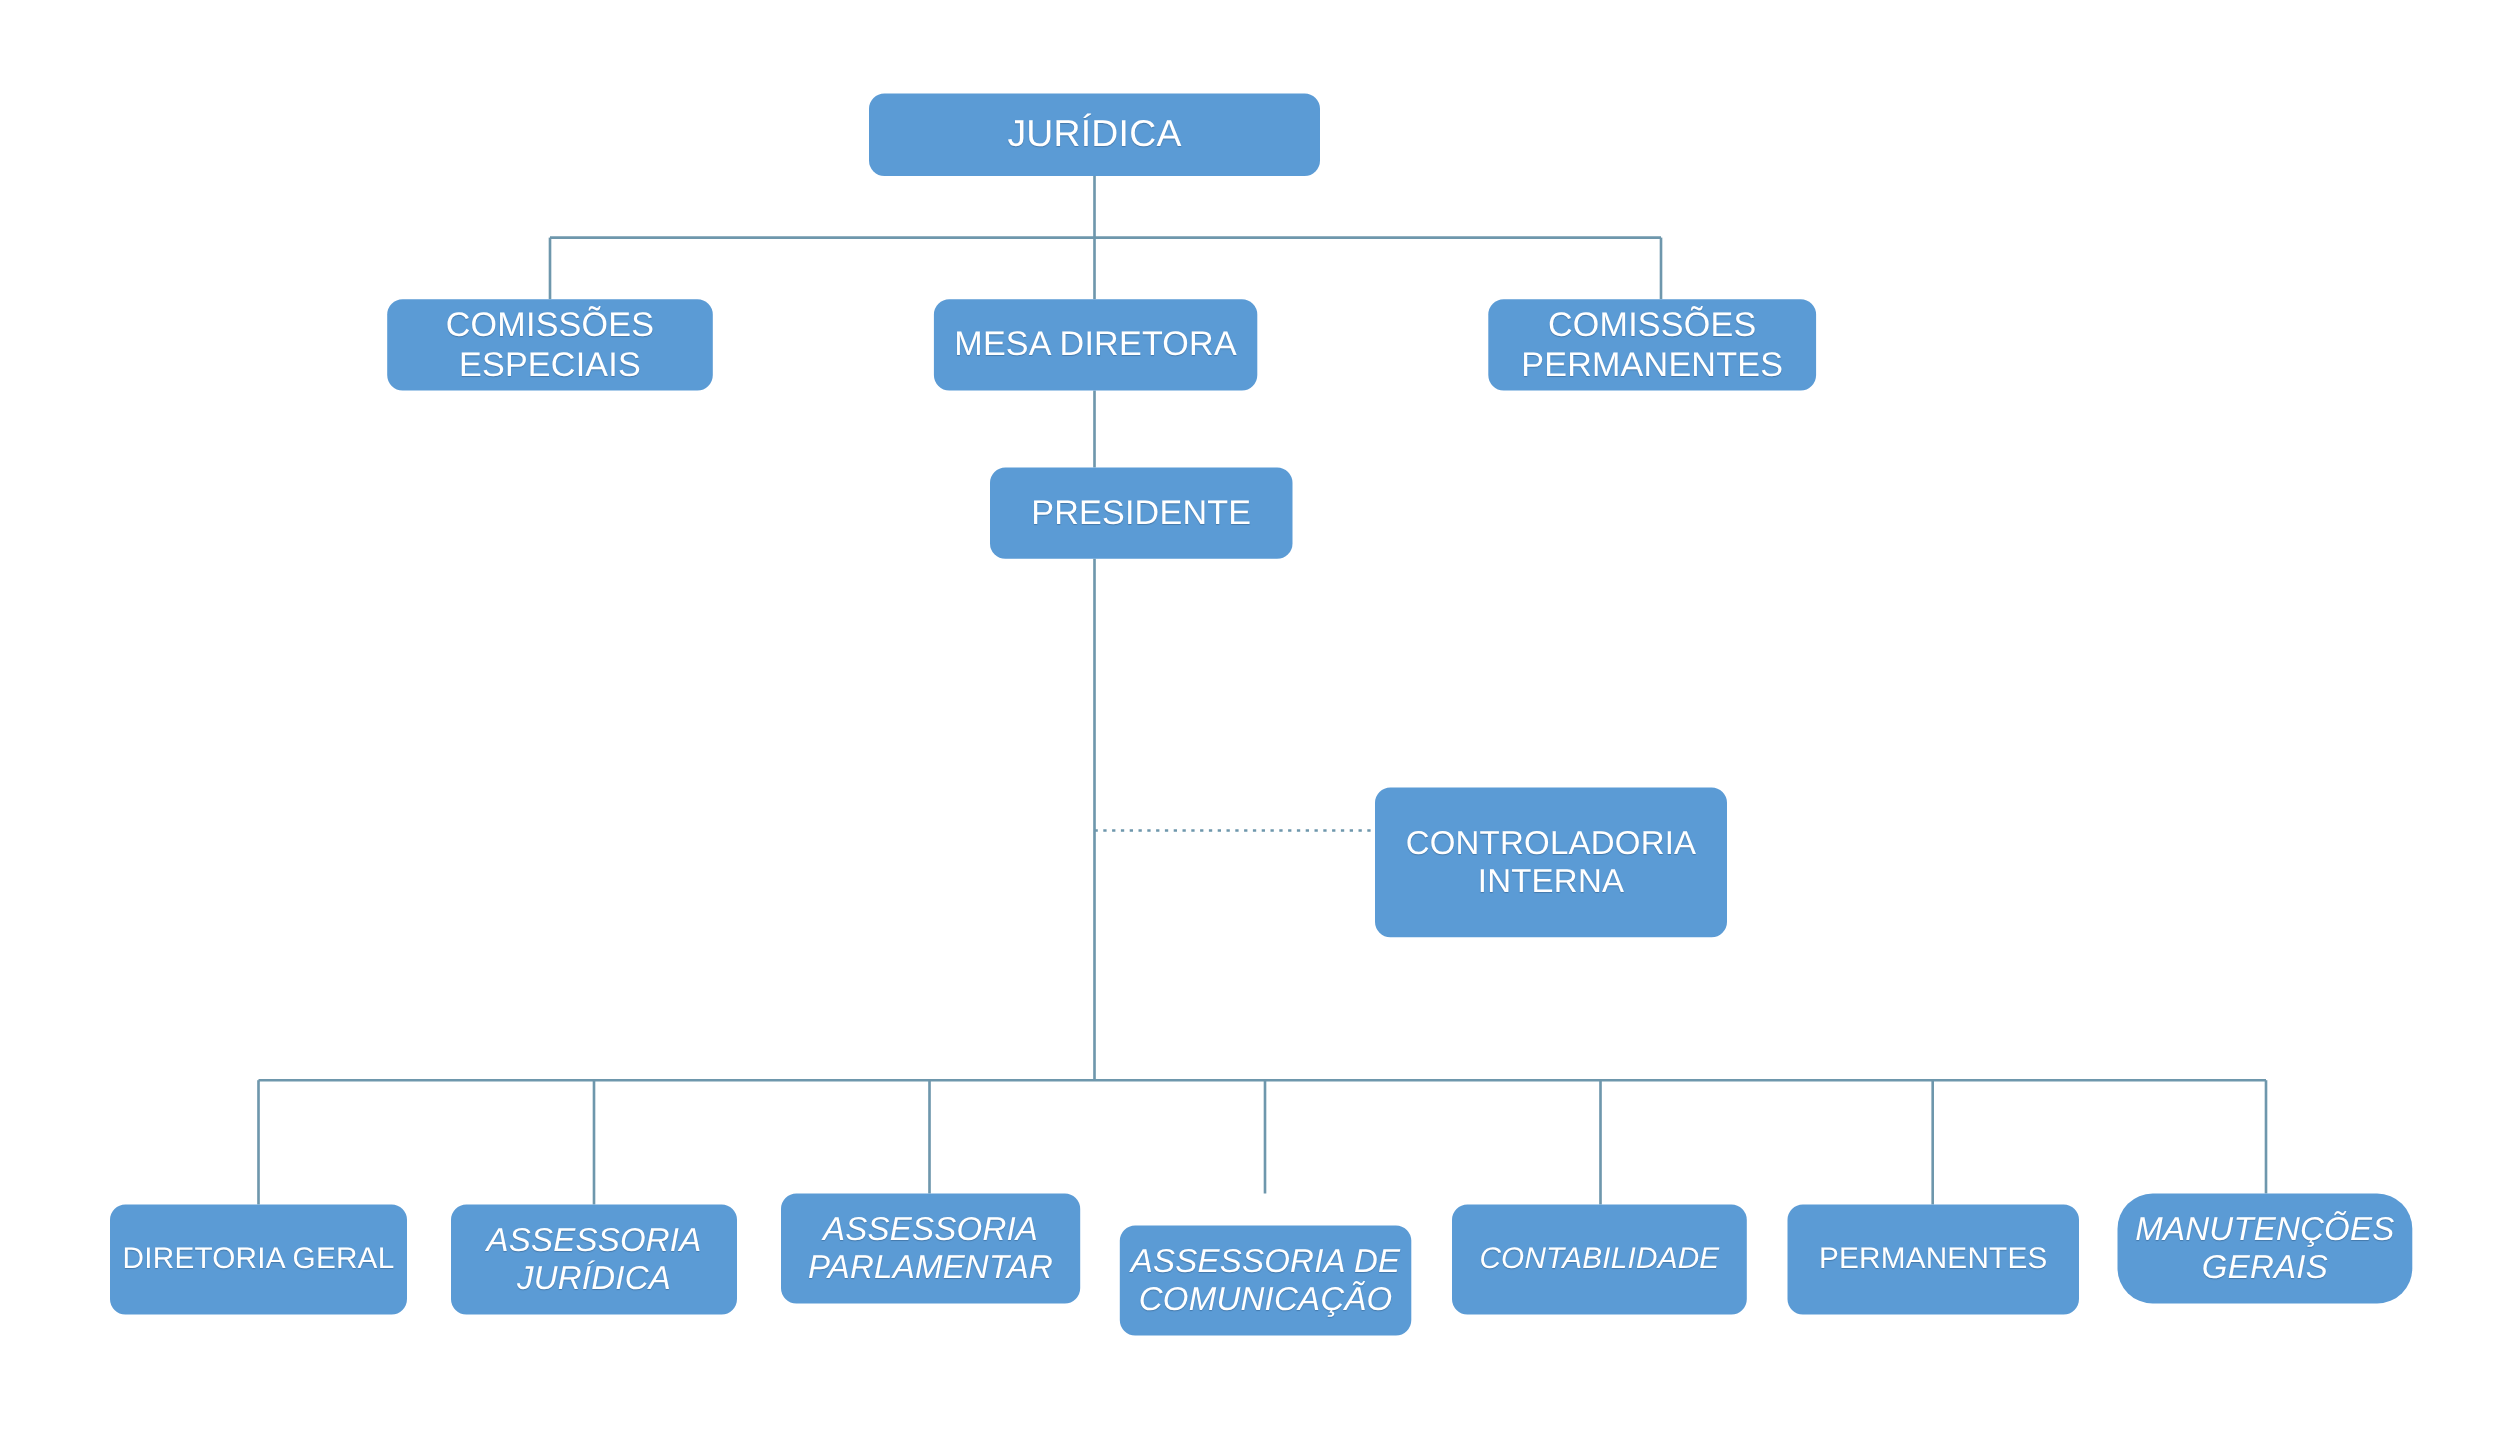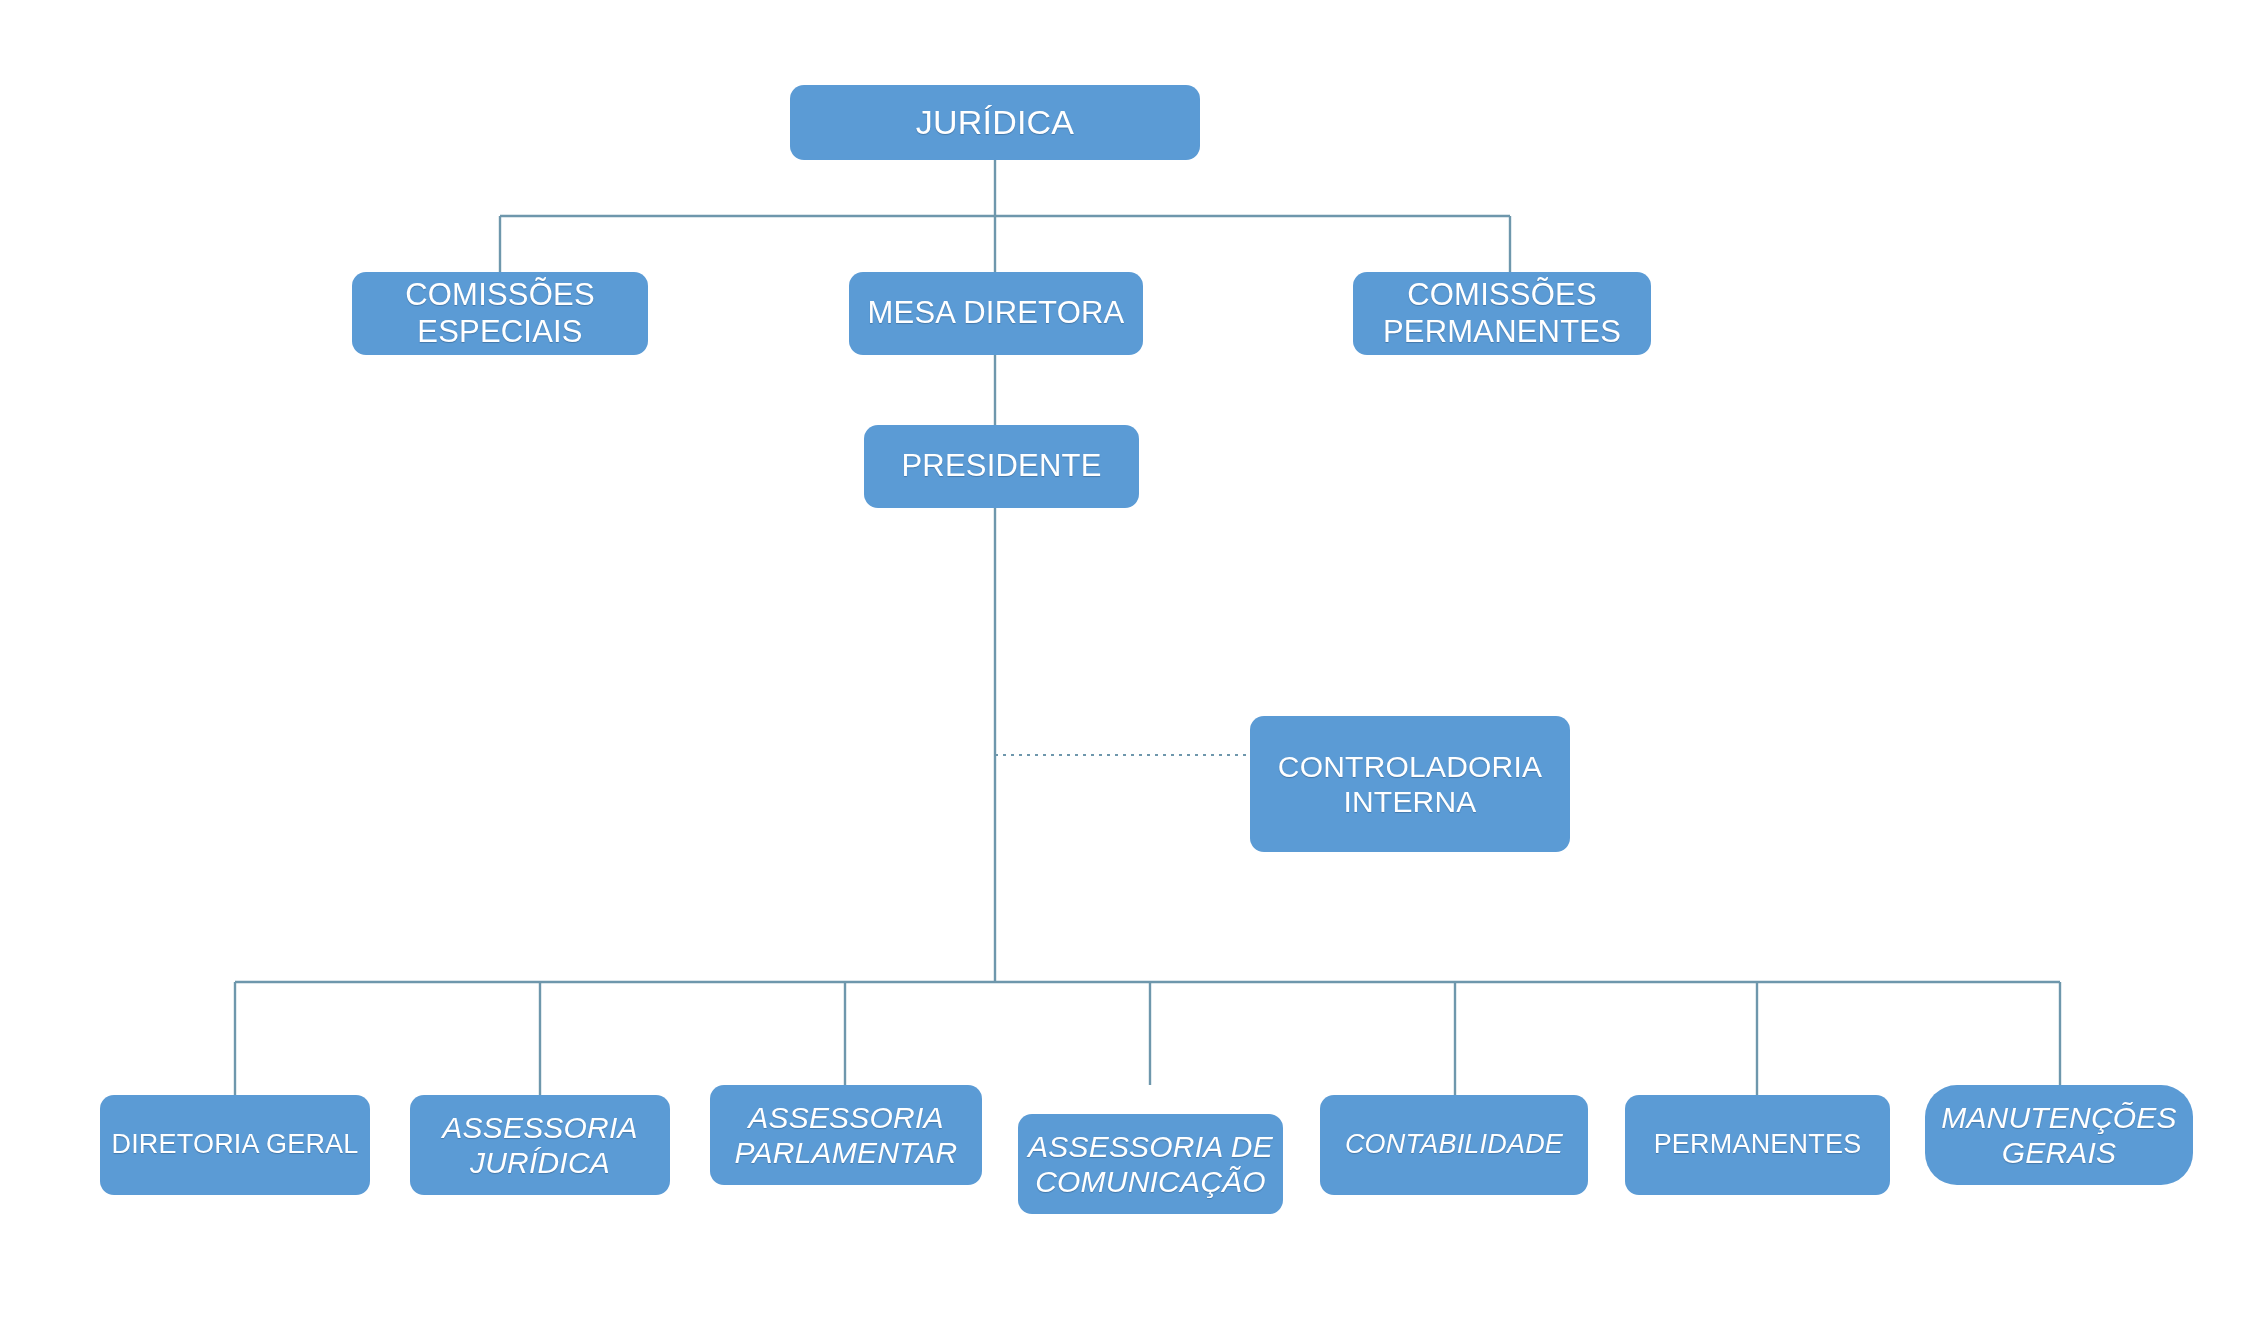--- a/index.html
+++ b/index.html
@@ -87,21 +87,21 @@
   <div class="node n-root" style="left:790px; top:85px; width:410px; height:75px;">JURÍDICA</div>
 
   <div class="node n-level2" style="left:352px; top:272px; width:296px; height:83px;">COMISSÕES
 ESPECIAIS</div>
 
   <div class="node n-level2" style="left:849px; top:272px; width:294px; height:83px;">MESA DIRETORA</div>
 
   <div class="node n-level2" style="left:1353px; top:272px; width:298px; height:83px;">COMISSÕES
 PERMANENTES</div>
 
-  <div class="node n-president" style="left:864px; top:425px; width:275px; height:83px;">PRESIDENTE</div>
+  <div class="node n-president" style="left:900px; top:425px; width:275px; height:83px;">PRESIDENTE</div>
 
   <div class="node n-staff" style="left:1250px; top:687px; width:320px; height:136px;">CONTROLADORIA
 INTERNA</div>
 
   <div class="node n-leaf" style="left:100px; top:1095px; width:270px; height:100px;">DIRETORIA GERAL</div>
 
   <div class="node n-leaf-sm" style="left:410px; top:1095px; width:260px; height:100px;">ASSESSORIA
 JURÍDICA</div>
 
   <div class="node n-leaf-sm" style="left:710px; top:1085px; width:272px; height:100px;">ASSESSORIA

